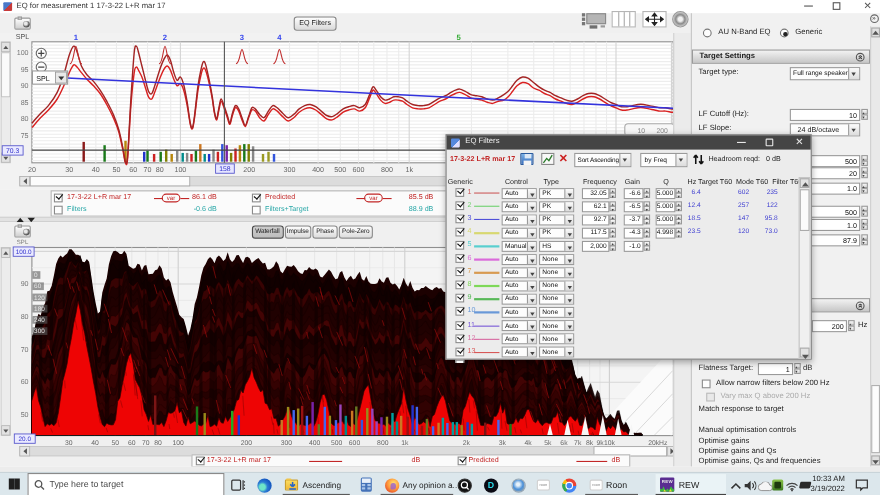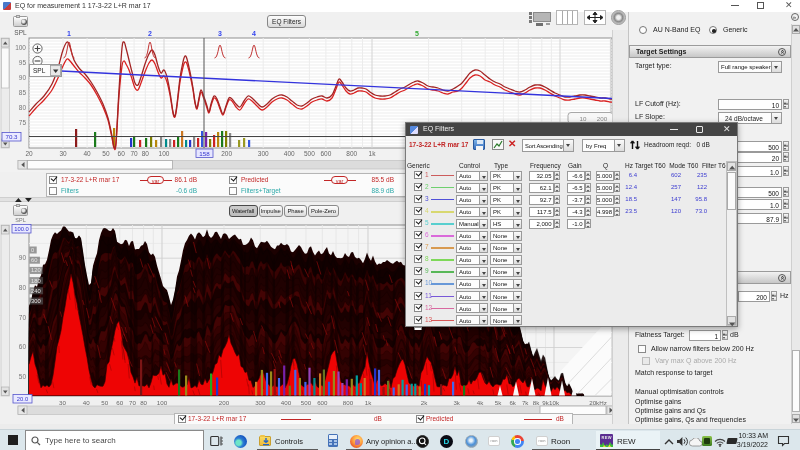--- a/index.html
+++ b/index.html
@@ -775,33 +775,33 @@
         <div class="abs" style="left:0;top:0;width:4.6px;height:4.6px;background:#1f1f1f;"></div>
         <div class="abs" style="left:5.4px;top:0;width:4.6px;height:4.6px;background:#1f1f1f;"></div>
         <div class="abs" style="left:0;top:5.4px;width:4.6px;height:4.6px;background:#1f1f1f;"></div>
         <div class="abs" style="left:5.4px;top:5.4px;width:4.6px;height:4.6px;background:#1f1f1f;"></div>
       </div>
 <div class="abs" style="left:25px;top:0;width:179px;height:21px;background:#fff;border:1px solid #8a8a8a;"></div>
 <svg width="10" height="10" style="position:absolute;left:31px;top:6px">
         <circle cx="4" cy="4" r="3" stroke="#555" stroke-width="1.2" fill="none"></circle>
         <path d="M6.3 6.3L9 9" stroke="#555" stroke-width="1.2"></path>
       </svg>
-<div class="abs" style="left:45px;top:6px;font-size:8px;color:#4a4a4a;">Type here to search</div>
+<div class="abs" style="left:45px;top:6px;font-size:8px;color:#4a4a4a;">Type here to target</div>
 <svg width="13" height="12" style="position:absolute;left:210px;top:5px">
         <rect x="0.7" y="1.5" width="8" height="9" rx="1" stroke="#333" stroke-width="1.1" fill="none"></rect>
         <path d="M11 1.5v9M11.8 3h1M11.8 6h1M11.8 9h1" stroke="#333" stroke-width="1.1"></path>
       </svg>
 <div class="abs" style="left:234px;top:5px;width:13px;height:13px;border-radius:50%;background:radial-gradient(circle at 35% 60%,#6ee5c8 0 22%,#2b7cd3 40%,#1656c0 70%,#35c1f1 100%);"></div>
 <div class="abs" style="left:259px;top:5.5px;width:12px;height:10px;background:linear-gradient(#fadb5e,#f0b93a);border-radius:1px;border:0.6px solid #caa02e;">
         <div class="abs" style="left:0;top:-2px;width:5px;height:2.2px;background:#f0c447;border-radius:1px 1px 0 0;"></div>
         <svg width="8" height="8" style="position:absolute;left:2px;top:1px">
           <path d="M4 0v4.4M4 4.4L1.8 2.4M4 4.4l2.2-2M1 6.6h6" stroke="#2464c9" stroke-width="1.4" fill="none"></path>
         </svg>
       </div>
-<div class="abs" style="left:275px;top:7px;font-size:7.5px;color:#222;">Controls</div>
+<div class="abs" style="left:275px;top:7px;font-size:7.5px;color:#222;">Ascending</div>
 <div class="abs" style="left:257px;top:18.5px;width:61px;height:2px;background:#5a5a5a;"></div>
 <div class="abs" style="left:328px;top:4px;width:10px;height:13px;background:#4472b8;border-radius:1.5px;">
         <div class="abs" style="left:1.2px;top:1.2px;width:7.6px;height:3.4px;background:#e8f0fa;"></div>
         <div class="abs" style="left:1.2px;top:6px;width:3px;height:2px;background:#a9c4e8;"></div>
         <div class="abs" style="left:5.8px;top:6px;width:3px;height:2px;background:#a9c4e8;"></div>
         <div class="abs" style="left:1.2px;top:9px;width:3px;height:2px;background:#a9c4e8;"></div>
         <div class="abs" style="left:5.8px;top:9px;width:3px;height:2px;background:#a9c4e8;"></div>
       </div>
 <div class="abs" style="left:350px;top:5px;width:13px;height:13px;border-radius:50%;background:radial-gradient(circle at 60% 35%,#ffd567 10%,#ff9a3c 45%,#e9592c 75%,#b5266b 100%);"></div>
       <div class="abs" style="left:355px;top:9px;width:4.5px;height:5.5px;border-radius:50% 50% 50% 20%;background:#9059d8;opacity:0.75;"></div>

